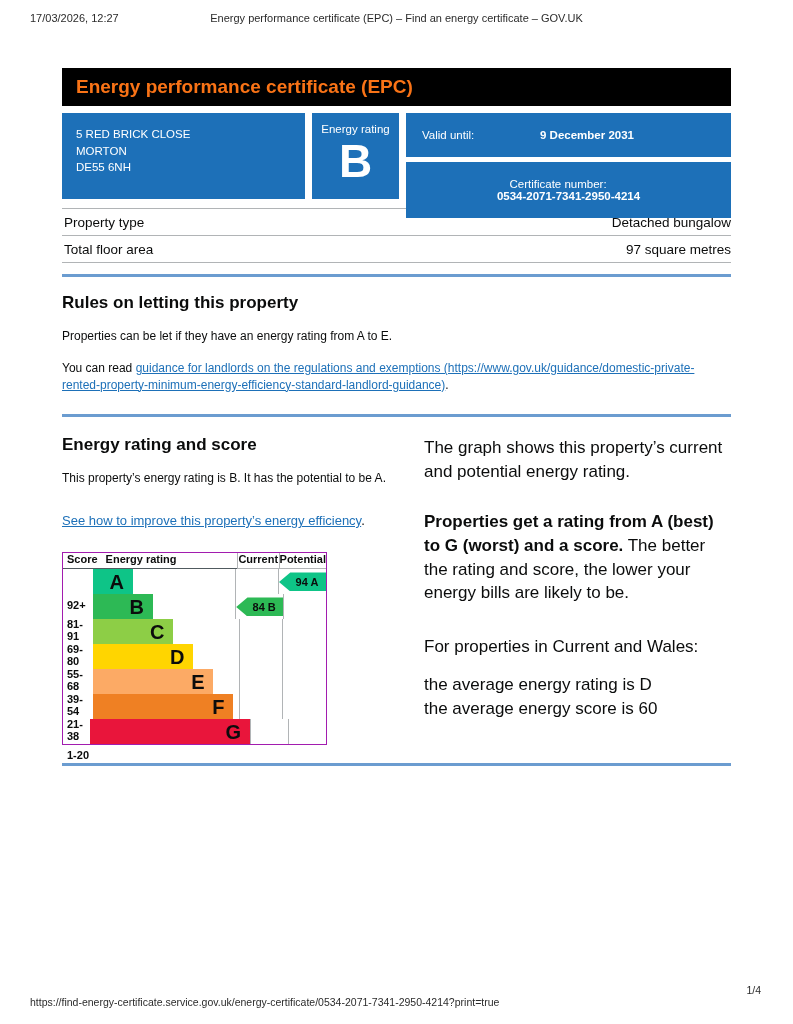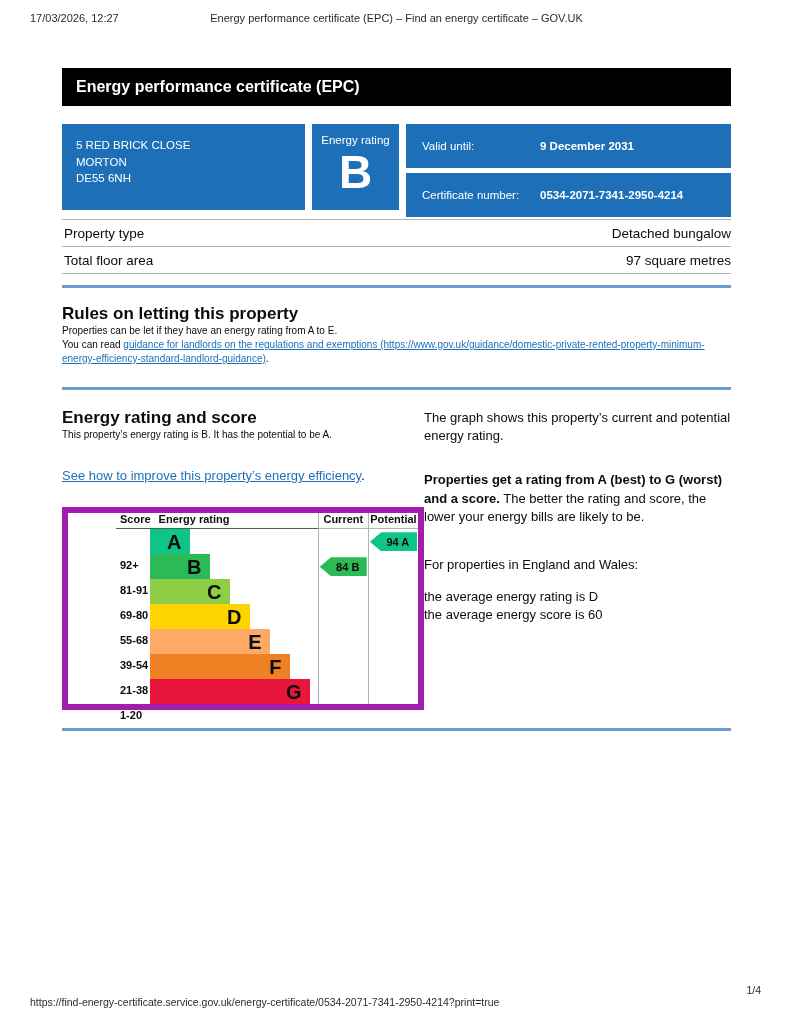--- a/index.html
+++ b/index.html
@@ -11,63 +11,63 @@
   .print-header { position:absolute; top:12px; left:0; width:100%; font-size:11px; color:#2b2b2b; }
   .ph-date { position:absolute; left:30px; top:0; }
   .ph-title { position:absolute; left:0; right:0; text-align:center; top:0; }
   .print-footer { position:absolute; bottom:16px; left:0; width:100%; font-size:10.5px; color:#2b2b2b; }
   .pf-url { position:absolute; left:30px; bottom:0; }
   .pf-page { position:absolute; right:32px; bottom:12px; }
 
   .content { position:absolute; top:68px; left:62px; width:669px; }
 
   
-  .banner { background:#000; color:#ffffff; height:38px; line-height:38px;
-    font-size:16px; font-weight:bold; padding-left:14px; }
-
-  
-  .summary-row { display:flex; margin-top:18px; height:86px; }
+  .banner { background:#000; color:#f97316; height:38px; line-height:38px;
+    font-size:19px; font-weight:bold; padding-left:14px; }
+
+  
+  .summary-row { display:flex; margin-top:7px; height:86px; }
   .bluebox { background:var(--govuk-blue,#1d70b8); color:#fff; }
   .addr-box { width:243px; padding:13px 14px; font-size:11.5px; line-height:1.45; margin-right:7px; }
   .rating-box { width:87px; margin-right:7px; display:flex; flex-direction:column; align-items:center; padding-top:10px; }
   .rating-box .rating-label { font-size:11.5px; }
   .rating-box .rating-letter { font-size:46px; font-weight:bold; line-height:1.1; margin-top:1px; }
   .validity-col { flex:1; display:flex; flex-direction:column; }
   .validity-box { flex:1; display:flex; align-items:center; padding:16px 16px; font-size:11.5px; }
-  .validity-box + .validity-box { margin-top:5px; }
+  .validity-box + .validity-box { margin-top:5px;flex-direction:column; }
   .v-label { width:118px; flex:none; }
   .v-value { font-weight:bold;text-align:center; }
 
   
   .prop-table { margin-top:9px; border-top:1px solid #b1b4b6; font-size:13.5px; }
   .prop-row { display:flex; border-bottom:1px solid #b1b4b6; padding:6px 0 5px 2px; }
   .prop-label { width:50.5%; }
   .prop-value { flex:1;text-align:right; }
 
   .blue-rule { height:3px; background:#6b9cd0; border:0; }
   .rule-1 { margin-top:11px; }
   .rule-2 { margin-top:21px; }
   .rule-3 { margin-top:18px; }
 
   h2.section-h { font-size:17px; font-weight:bold; margin-top:16px; }
-  p.body-p { font-size:10px; line-height:1.4; }
+  p.body-p { font-size:12px; line-height:1.4; margin-top:15px; }
   a.gov-link { color:var(--govuk-blue,#1d70b8); text-decoration:underline; cursor:pointer; }
 
   
   .rating-section { display:flex; margin-top:2px; }
   .rs-left { width:345px; margin-right:17px; }
-  .rs-right { flex:1; font-size:13px; line-height:1.4; }
+  .rs-right { flex:1; font-size:17px; line-height:1.4; }
   .rs-right .p1 { margin-top:17px; }
   .rs-right .p2 { margin-top:26px; }
   .rs-right .p3 { margin-top:30px; }
   .rs-right .avg-lines { margin-top:14px; }
   .link-block { display:inline-block; margin-top:25px; font-size:13px; line-height:1.4; }
 
   
-  .epc-chart { margin-top:22px; width:362px; border:6px solid #a21caf; font-size:11px;padding-left:48px; }
+  .epc-chart { margin-top:22px; width:265px; border:1px solid #a21caf; font-size:11px; }
   .epc-hrow { display:flex; height:16px; font-weight:bold; }
   .epc-hrow .h-score { width:35px; padding-left:4px; border-bottom:1px solid #505a5f; }
   .epc-hrow .h-band  { width:170px; padding-left:8px; border-bottom:1px solid #505a5f; }
   .epc-hrow .h-cur, .epc-hrow .h-pot { width:51px; text-align:center; border-left:1px solid #b1b4b6; border-bottom:1px solid #b1b4b6; }
   .epc-row { display:flex; height:25px; }
   .epc-score { width:35px; padding-left:4px; font-weight:bold; display:flex; align-items:center;margin-top:36px; }
   .epc-bandcol { width:170px; }
   .epc-band { height:25px; display:flex; align-items:center; justify-content:flex-end; padding-right:9px; }
   .epc-letter { font-size:20px; font-weight:bold; color:#0b0c0c; line-height:1; }
   .epc-cur, .epc-pot { width:51px; border-left:1px solid #b1b4b6; display:flex; align-items:center; justify-content:center; }
@@ -223,21 +223,21 @@
             </div>
             <div class="epc-cur"></div>
             <div class="epc-pot"></div>
           </div>
         </div>
       </div>
 
       <div class="rs-right">
         <p class="p1">The graph shows this property’s current and potential energy rating.</p>
         <p class="p2"><b>Properties get a rating from A (best) to G (worst) and a score.</b><span> The better the rating and score, the lower your energy bills are likely to be.</span></p>
-        <p class="p3">For properties in England and Wales:</p>
+        <p class="p3">For properties in Current and Wales:</p>
         <div class="avg-lines">
           <div>the average energy rating is D</div>
           <div>the average energy score is 60</div>
         </div>
       </div>
     </div>
 
     <div class="blue-rule rule-3" style="background: rgb(107, 156, 208);"></div>
 
   </div>

